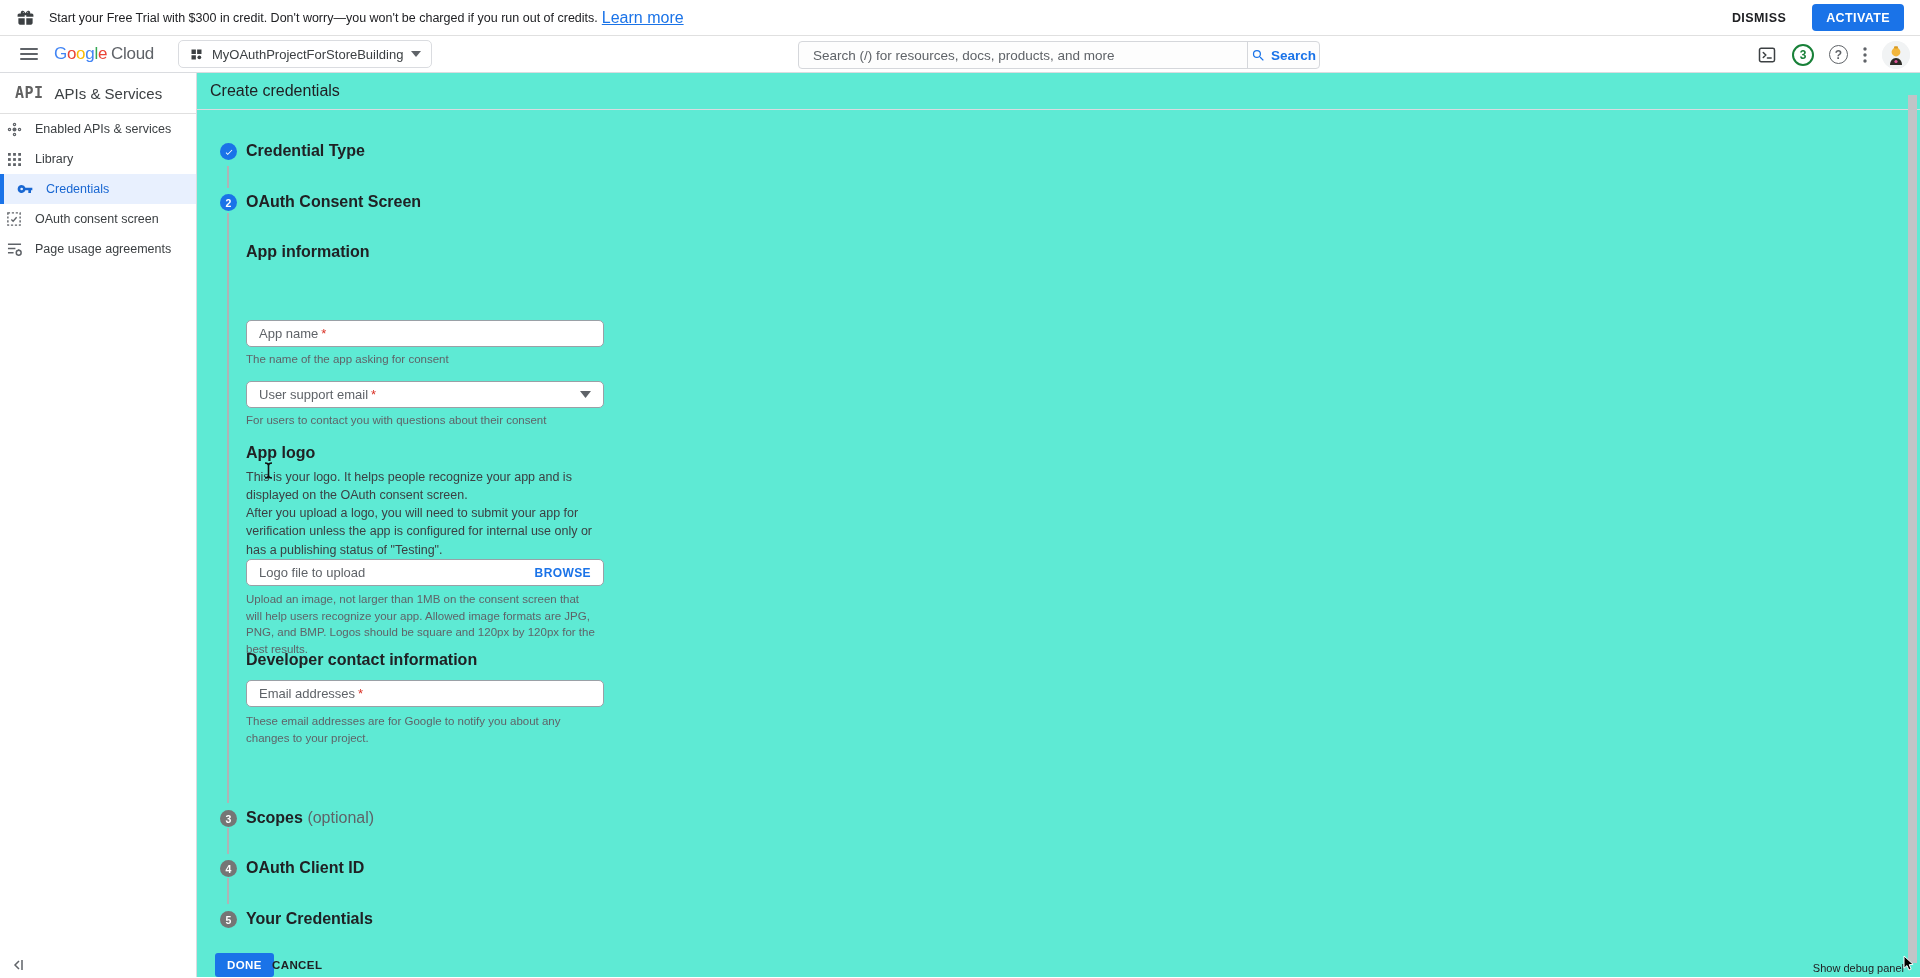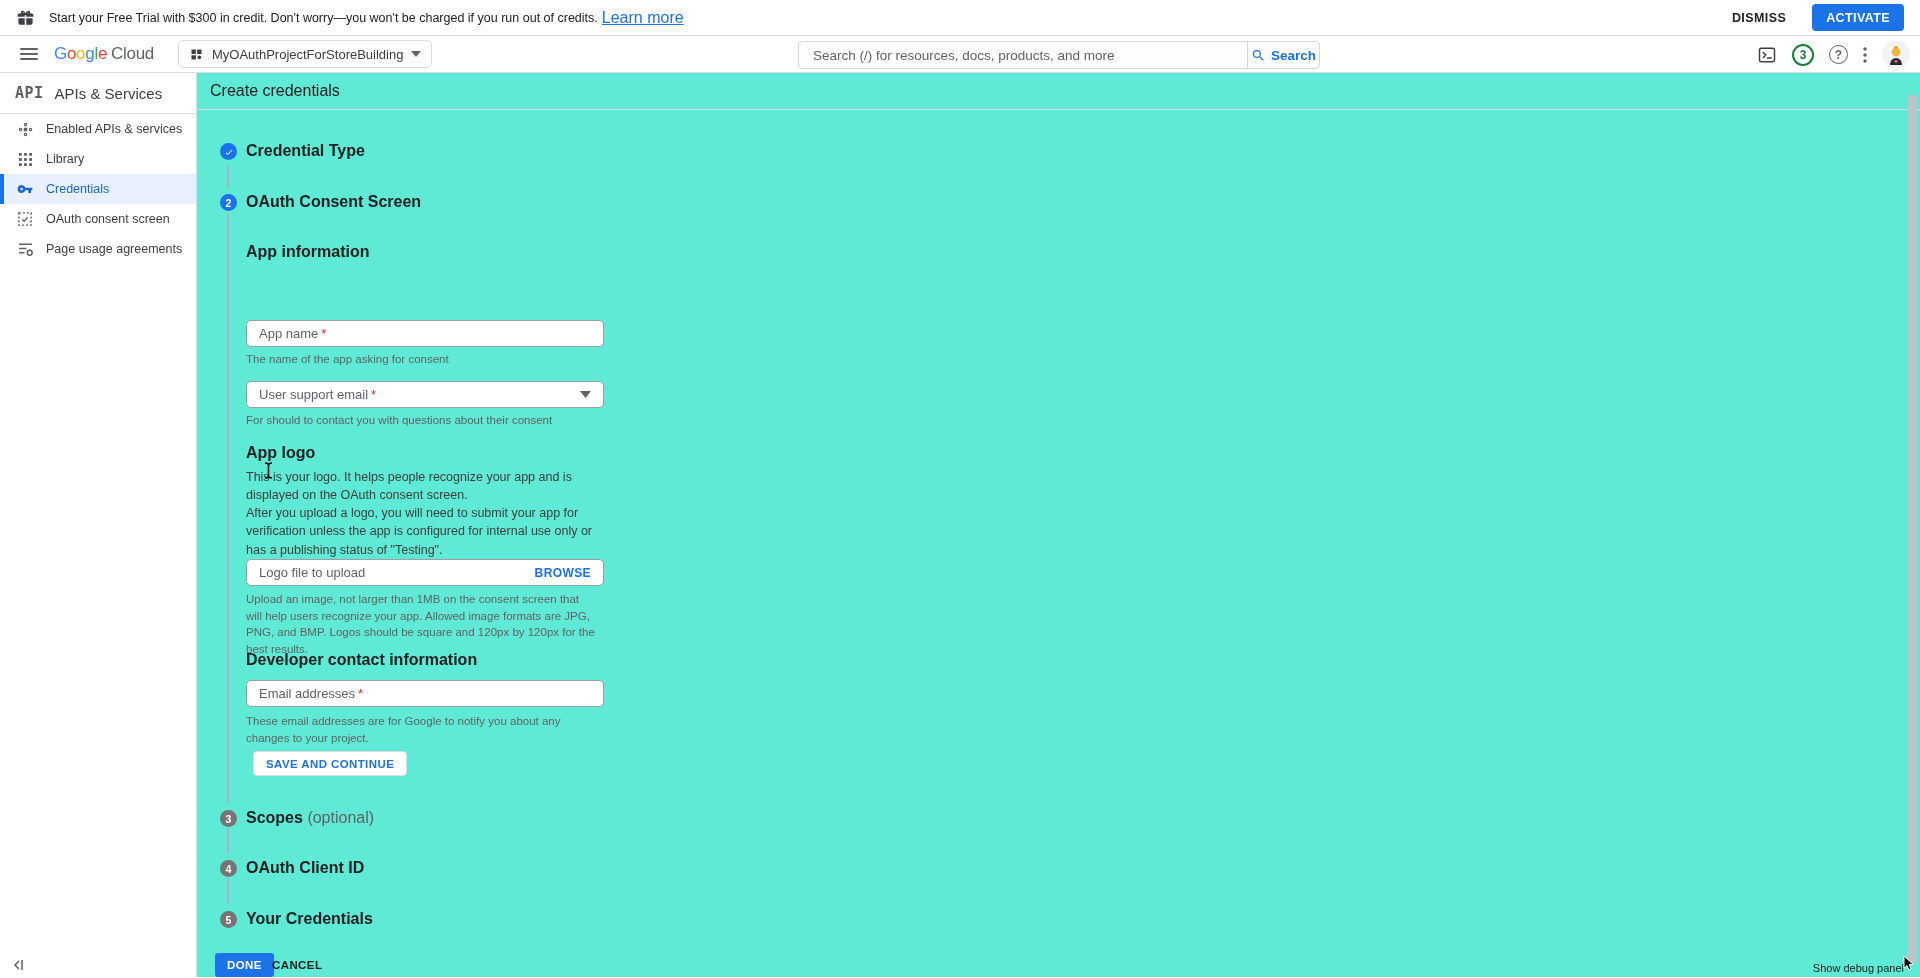--- a/index.html
+++ b/index.html
@@ -51,21 +51,21 @@
   .avatar { width:28px; height:28px; border-radius:50%; background:#f1f3f4; overflow:hidden; cursor:pointer; }
 
   
   .shell { display:flex; height:904px; }
   .sidebar { width:197px; border-right:1px solid #dadce0; position:relative; background:#fff; }
   .sb-header { height:41px; display:flex; align-items:center; padding-left:15px; gap:11px;
                border-bottom:1px solid #e0e0e0; }
   .api-logo { font-family:"DejaVu Sans Mono", monospace; font-weight:bold; font-size:15px;
               color:#616161; letter-spacing:0.5px; }
   .sb-title { font-size:15px; color:#3c4043; }
-  .sb-item { height:30px; display:flex; align-items:center; padding-left:17px; gap:13px;
+  .sb-item { height:30px; display:flex; align-items:center; padding-left:6px; gap:13px;
              font-size:12.5px; color:#3c4043; cursor:pointer; }
   .sb-item .sb-icon { width:16px; display:flex; justify-content:center; }
   .sb-item.selected { background:#e8f0fe; color:#1967d2; border-left:4px solid #1a73e8;
                       padding-left:13px; }
   .sb-collapse { position:absolute; bottom:6px; left:12px; cursor:pointer; }
 
   
   .main { flex:1; position:relative; background:#5eead4; }
   .main-titlebar { height:37px; border-bottom:1px solid #dadce0; display:flex; align-items:center;
                    padding-left:13px; }
@@ -300,21 +300,21 @@
 
     <div class="fcol field" style="top:308px">
       <span class="field-label">User support email</span>
       <span class="req">*</span>
       <span class="caret-right">
         <svg width="11" height="7" viewBox="0 0 11 7">
             <path d="M0 0h11L5.5 7z" fill="#5f6368"></path>
           </svg>
       </span>
     </div>
-    <div class="fcol field-helper" style="top:341px">For should to contact you with questions about their consent</div>
+    <div class="fcol field-helper" style="top:341px">For users to contact you with questions about their consent</div>
 
     <div class="fcol" style="top:371px">
       <div class="sec-heading">App logo</div>
       <div class="body-text" style="width:362px;margin-top:6px">This is your logo. It helps people recognize your app and is displayed on the OAuth consent screen.</div>
       <div class="body-text" style="width:362px">After you upload a logo, you will need to submit your app for verification unless the app is configured for internal use only or has a publishing status of "Testing".</div>
       <div style="margin-top:5px">
         <a class="learnmore">
           <span>Learn more</span>
           <svg width="11" height="11" viewBox="0 0 24 24" fill="#1a73e8">
               <path d="M19 19H5V5h7V3H5a2 2 0 0 0-2 2v14a2 2 0 0 0 2 2h14c1.1 0 2-.9 2-2v-7h-2v7zM14 3v2h3.59l-9.83 9.83 1.41 1.41L19 6.41V10h2V3h-7z"></path>
@@ -332,23 +332,20 @@
     <div class="fcol" style="top:578px">
       <div class="sec-heading">Developer contact information</div>
     </div>
 
     <div class="fcol field" style="top:607px">
       <span class="field-label">Email addresses</span>
       <span class="req">*</span>
     </div>
     <div class="fcol field-helper" style="top:640px;width:330px;line-height:1.45">These email addresses are for Google to notify you about any changes to your project.</div>
 
-    <div class="fcol" style="top:678px;left:56px">
-      <button class="save-btn">SAVE AND CONTINUE</button>
-    </div>
 
     <div class="step-circle step-gray" style="top:737px">3</div>
     <div class="step-label" style="top:736px">
       <span>Scopes</span>
       <span class="step-optional">(optional)</span>
     </div>
 
     <div class="step-circle step-gray" style="top:787px">4</div>
     <div class="step-label" style="top:786px">OAuth Client ID</div>
 

